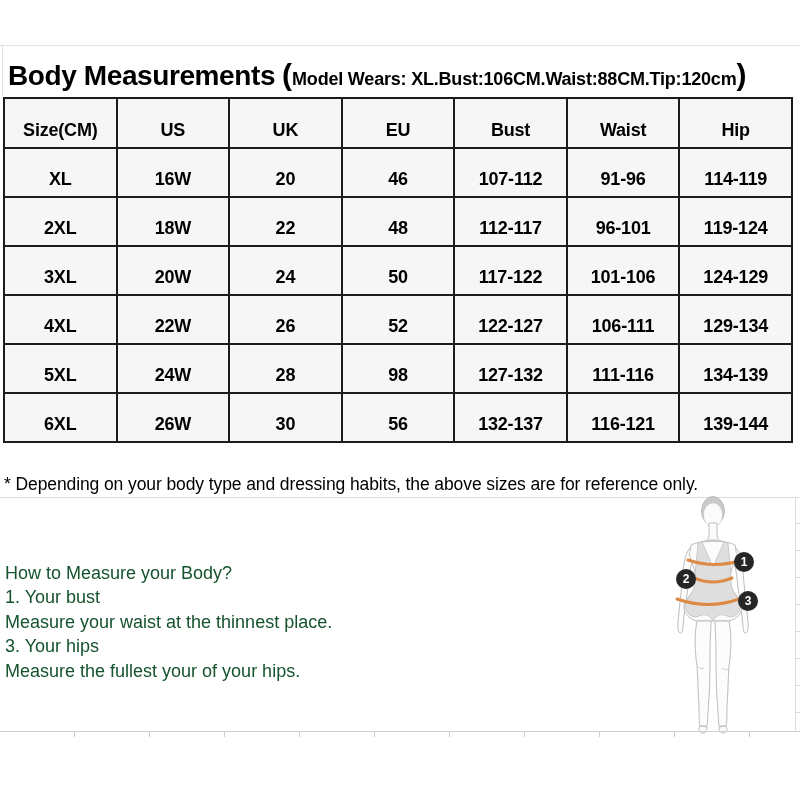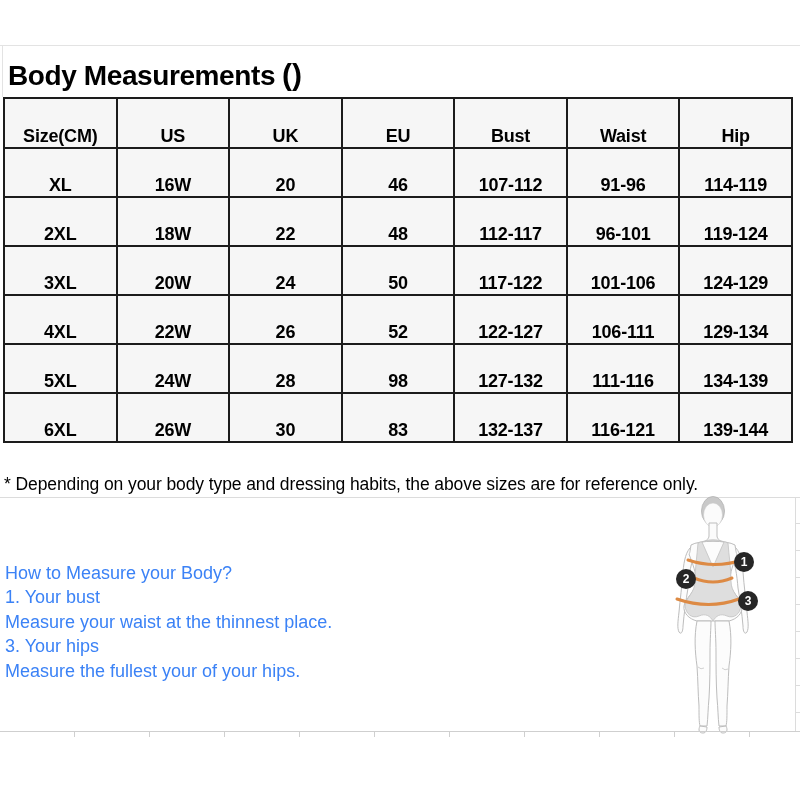--- a/index.html
+++ b/index.html
@@ -23,43 +23,44 @@
   .t-main{font-size:28px;font-weight:bold;letter-spacing:-0.4px;margin-right:7px;}
   .t-paren{font-size:30px;font-weight:bold;}
   .t-model{font-size:18px;font-weight:bold;letter-spacing:-0.2px;}
   
   .size-table{
     position:absolute;left:3px;top:97px;width:790px;height:344px;
     border-collapse:collapse;table-layout:fixed;background:#f6f6f6;
   }
   .size-table th,.size-table td{
     border:2px solid #1c1c1c;text-align:center;vertical-align:bottom;
-    font-weight:bold;font-size:18px;padding:0 0 0 0;letter-spacing:-0.2px;
+    font-weight:bold;font-size:18px;padding:0 0 6px 0;letter-spacing:-0.2px;
   }
   .size-table thead tr{height:50px;}
   .size-table tbody tr{height:49px;}
   
   .disclaimer{position:absolute;left:4px;top:474px;font-size:17.5px;font-weight:normal;letter-spacing:-0.1px;white-space:nowrap;}
   
-  .instructions{position:absolute;left:5px;top:561px;font-size:18px;line-height:24.4px;color:#3b82f6;}
+  .instructions{position:absolute;left:5px;top:561px;font-size:18px;line-height:24.4px;color:#14532d;}
   
   .figure-svg{position:absolute;left:652px;top:494px;width:120px;height:240px;}
   .badge-num{font-family:"Liberation Sans",sans-serif;font-size:12px;font-weight:bold;fill:#fff;}
 </style>
 </head>
 <body>
 
 <div class="page">
 
   <div class="gridline gl-top"></div>
   <div class="gridline gl-left"></div>
 
   <div class="title-row">
     <span class="t-main">Body Measurements</span>
     <span class="t-paren">(</span>
+    <span class="t-model">Model Wears: XL.Bust:106CM.Waist:88CM.Tip:120cm</span>
     <span class="t-paren">)</span>
   </div>
 
   <table class="size-table">
       <thead>
         <tr>
           <th>Size(CM)</th>
           <th>US</th>
           <th>UK</th>
           <th>EU</th>
@@ -111,21 +112,21 @@
           <td>28</td>
           <td>98</td>
           <td>127-132</td>
           <td>111-116</td>
           <td>134-139</td>
         </tr>
         <tr>
           <td>6XL</td>
           <td>26W</td>
           <td>30</td>
-          <td>83</td>
+          <td>56</td>
           <td>132-137</td>
           <td>116-121</td>
           <td>139-144</td>
         </tr>
       </tbody>
     </table>
 
   <div class="disclaimer">* Depending on your body type and dressing habits, the above sizes are for reference only.</div>
 
   <div class="gridline gl-under-disclaimer"></div>

